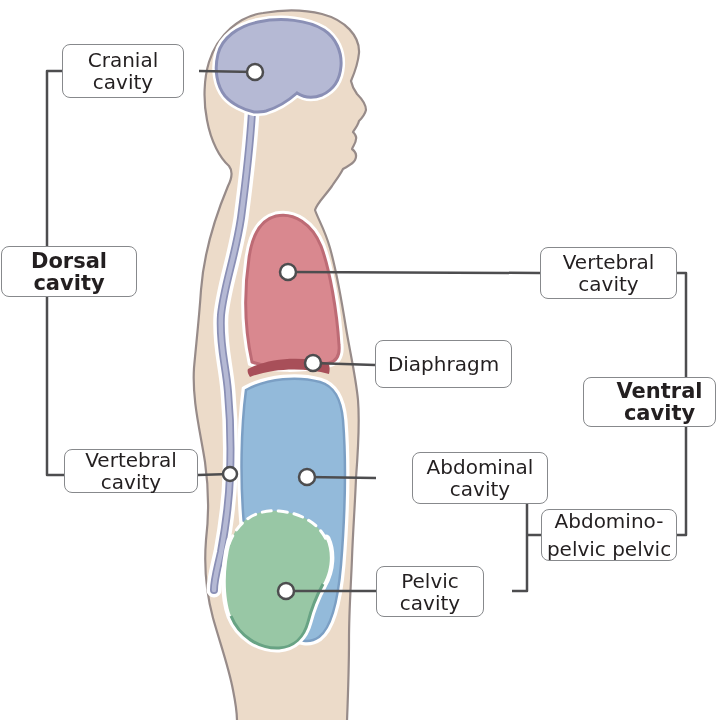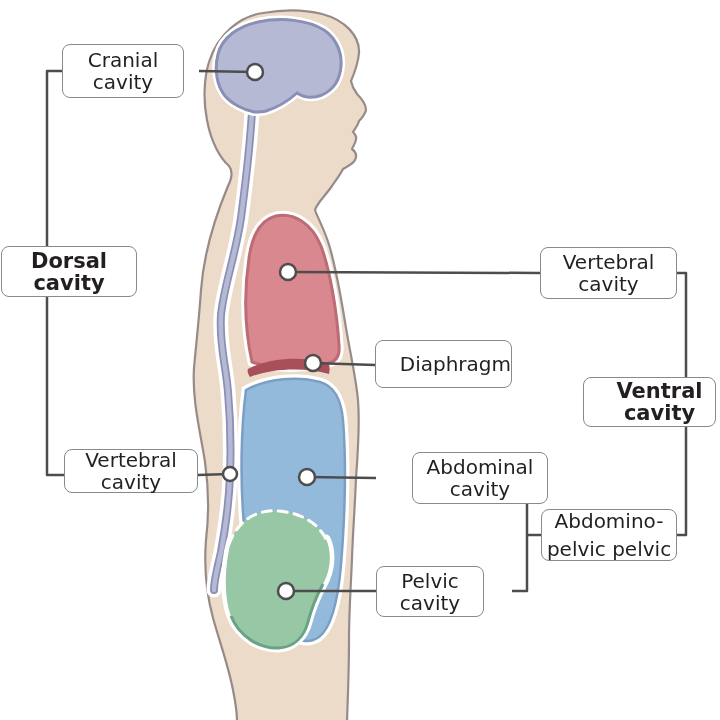--- a/index.html
+++ b/index.html
@@ -25,21 +25,21 @@
     color:#231f20;
     font-size:20px;
     line-height:22px;
     letter-spacing:0;
   }
   .lbl.bold{font-weight:700;font-size:21px;}
   .lbl-cranial       {left:62px;  top:44px;  width:122px; height:54px;justify-content:center;}
   .lbl-dorsal        {left:1px;   top:246px; width:136px; height:51px;}
   .lbl-vertebral     {left:64px;  top:449px; width:134px; height:44px;}
   .lbl-thoracic      {left:540px; top:247px; width:137px; height:52px;}
-  .lbl-diaphragm     {left:375px; top:340px; width:137px; height:48px;align-items:flex-end;}
+  .lbl-diaphragm     {left:375px; top:340px; width:137px; height:48px;}
   .lbl-ventral       {left:583px; top:377px; width:133px; height:50px;padding-left:20px;}
   .lbl-abdominal     {left:376px; top:452px; width:136px; height:52px;margin-left:36px;}
   .lbl-abdominopelvic{left:541px; top:509px; width:136px; height:52px;justify-content:space-between;}
   .lbl-pelvic        {left:376px; top:566px; width:108px; height:51px;}
 </style>
 </head>
 <body>
 
 <div id="stage">
 

